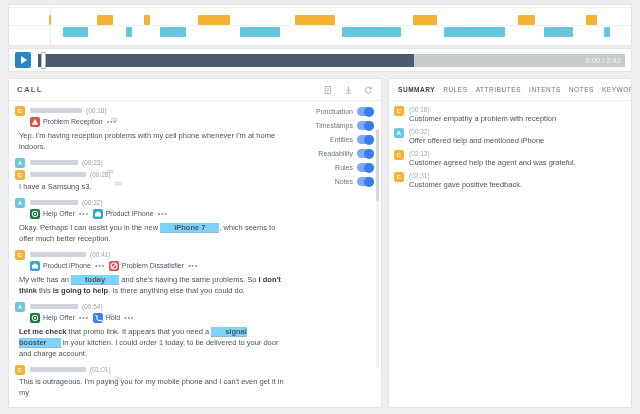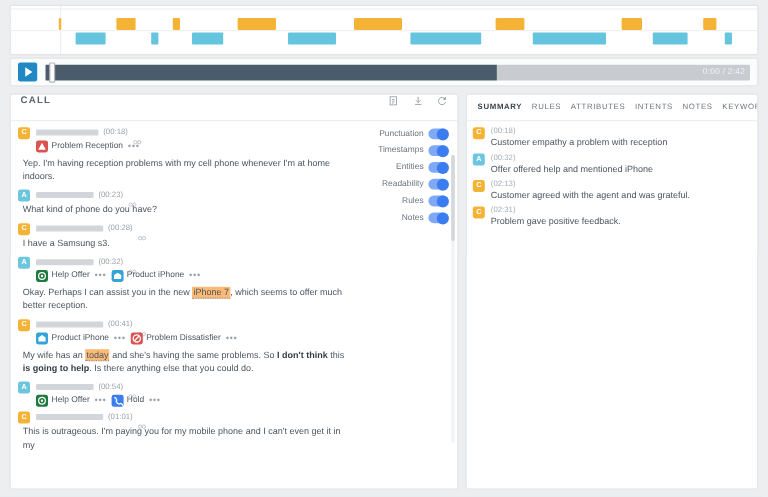--- a/index.html
+++ b/index.html
@@ -56,21 +56,21 @@
   
   .left-panel {
     position: absolute; left: 8px; top: 78px; width: 374px; height: 330px;
     background: #fff; border: 1px solid #e2e4e6; border-radius: 2px; overflow: hidden;
   }
   .right-panel {
     position: absolute; left: 388px; top: 78px; width: 244px; height: 330px;
     background: #fff; border: 1px solid #e2e4e6; border-radius: 2px; overflow: hidden;
   }
   .panel-head {
-    height: 22px; display: flex; align-items: flex-start; padding: 0 8px;
+    height: 22px; display: flex; align-items: center; padding: 0 8px;
     border-bottom: 1px solid #edeff0; background: #fff;
   }
   .panel-title {
     font-size: 8px; letter-spacing: 1.1px; color: #5a6570; font-weight: 600;
   }
   .head-icons { margin-left: auto; display: flex; gap: 11px; align-items: center; }
   .hicon { width: 9px; height: 10px; color: #9aa3ab; cursor: pointer; }
   .hicon svg { display: block; }
 
   
@@ -88,21 +88,21 @@
   .avatar.a { background: #6ec6de; }
   .avatar.c { background: #f5b335; }
   .meta { display: flex; align-items: center; gap: 4px; margin-left: 5px; height: 11px; }
   .redact { height: 5px; border-radius: 1px; background: #d2d6da; }
   .ts { font-size: 6.5px; color: #9aa3ab; }
   .link-ic { width: 7px; height: 5px; }
   .utt {
     font-size: 7.5px; line-height: 11px; color: #4b5560;
     margin-left: 4px; margin-bottom: 5px; max-width: 268px;
   }
-  .utt .ent { background: #fdba74; border-bottom: 1px dotted #9aa3ab; padding: 0 1px; }
+  .utt .ent { background: #7dd3fc; border-bottom: 1px dotted #9aa3ab; padding: 0 14px; font-weight: bold; }
   .utt .bold { font-weight: 700; color: #333c45; }
 
   .tagline { display: flex; align-items: center; gap: 4px; margin-left: 15px; margin-bottom: 3px; flex-wrap: wrap; }
   .tag {
     display: flex; align-items: center; gap: 3px;
     font-size: 7px; color: #4b5560; line-height: 10px;
   }
   .tag-ic {
     width: 10px; height: 10px; border-radius: 2px; flex: 0 0 auto;
     display: flex; align-items: center; justify-content: center;
@@ -245,21 +245,20 @@
             <div class="avatar a">A</div>
             <div class="meta">
               <div class="redact" style="width: 48px;"></div>
               <span class="ts">(00:23)</span>
               <span class="link-ic"><svg viewBox="0 0 10 6" width="7" height="5" fill="none" stroke="#b6bcc2" stroke-width="1">
                   <rect x="0.5" y="1" width="4" height="4" rx="2"></rect>
                   <rect x="5" y="1" width="4" height="4" rx="2"></rect>
                 </svg></span>
             </div>
           </div>
-          <div class="utt">What kind of phone do you have?</div>
           <div class="msgrow">
             <div class="avatar c">C</div>
             <div class="meta">
               <div class="redact" style="width: 56px;"></div>
               <span class="ts">(00:28)</span>
               <span class="link-ic"><svg viewBox="0 0 10 6" width="7" height="5" fill="none" stroke="#b6bcc2" stroke-width="1">
                   <rect x="0.5" y="1" width="4" height="4" rx="2"></rect>
                   <rect x="5" y="1" width="4" height="4" rx="2"></rect>
                 </svg></span>
             </div>
@@ -356,20 +355,21 @@
             <span class="tag">
               <span class="tag-ic" style="background: rgb(59, 125, 240);">
                 <svg viewBox="0 0 10 10" width="10" height="10">
                   <path d="M2.6 2.4c1.1 0 1 1 1.6 1.6.5.6-.6.9-.3 1.6.4.9 1.5 1.9 2.3 2.1.7.2.9-.8 1.5-.4.6.4 1.6.4 1.6 1.4" fill="none" stroke="#fff" stroke-width="1.1" stroke-linecap="round"></path>
                 </svg>
               </span>
               <span>Hold</span>
             </span>
             <span class="dots">•••</span>
           </div>
+          <div class="utt"><span class="bold">Let me check</span> that promo link. It appears that you need a <span class="ent">signal booster</span> in your kitchen. I could order 1 today, to be delivered to your door and charge account.</div>
           <div class="msgrow">
             <div class="avatar c">C</div>
             <div class="meta">
               <div class="redact" style="width: 56px;"></div>
               <span class="ts">(01:01)</span>
               <span class="link-ic"><svg viewBox="0 0 10 6" width="7" height="5" fill="none" stroke="#b6bcc2" stroke-width="1">
                   <rect x="0.5" y="1" width="4" height="4" rx="2"></rect>
                   <rect x="5" y="1" width="4" height="4" rx="2"></rect>
                 </svg></span>
             </div>
@@ -440,26 +440,26 @@
           <div class="avatar a">A</div>
           <div class="sum-body">
             <div class="sum-ts">(00:32)</div>
             <div class="sum-tx">Offer offered help and mentioned iPhone</div>
           </div>
         </div>
         <div class="sum-item">
           <div class="avatar c">C</div>
           <div class="sum-body">
             <div class="sum-ts">(02:13)</div>
-            <div class="sum-tx">Customer agreed with the agent and was grateful.</div>
+            <div class="sum-tx">Customer agreed help the agent and was grateful.</div>
           </div>
         </div>
         <div class="sum-item">
           <div class="avatar c">C</div>
           <div class="sum-body">
             <div class="sum-ts">(02:31)</div>
-            <div class="sum-tx">Problem gave positive feedback.</div>
+            <div class="sum-tx">Customer gave positive feedback.</div>
           </div>
         </div>
       </div>
   </div>
 
 </div>
 
 </body></html>

